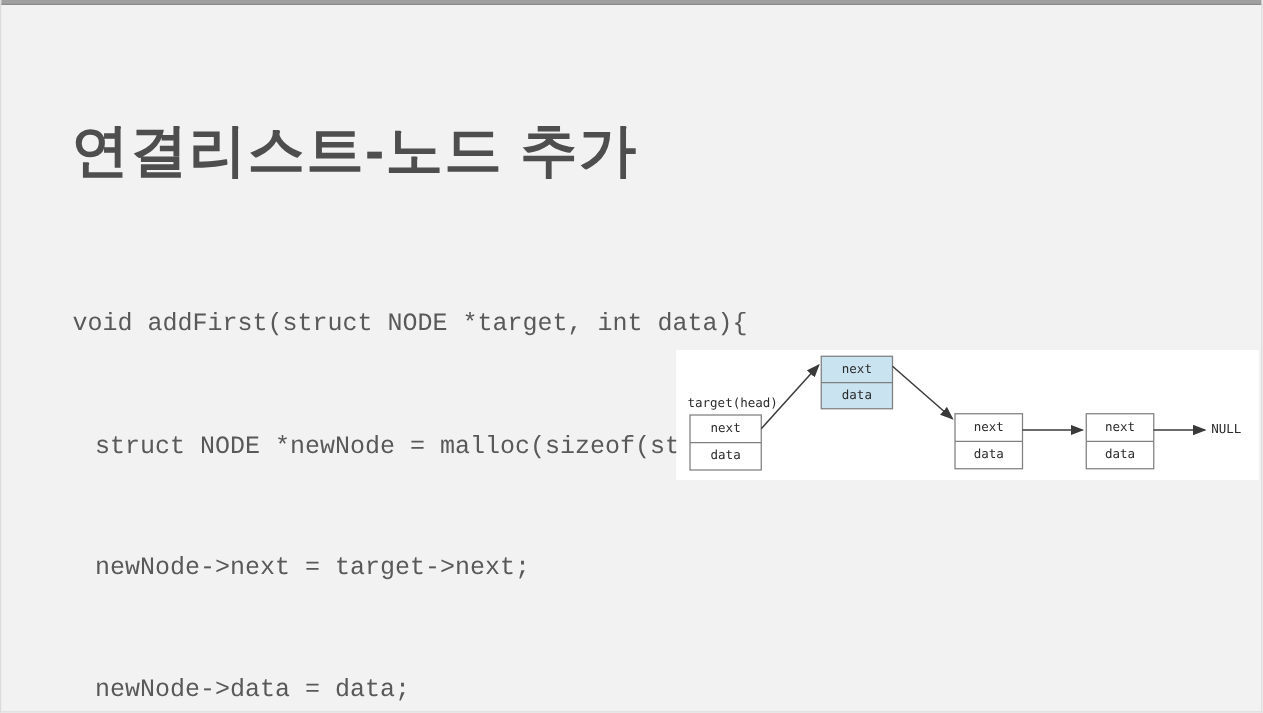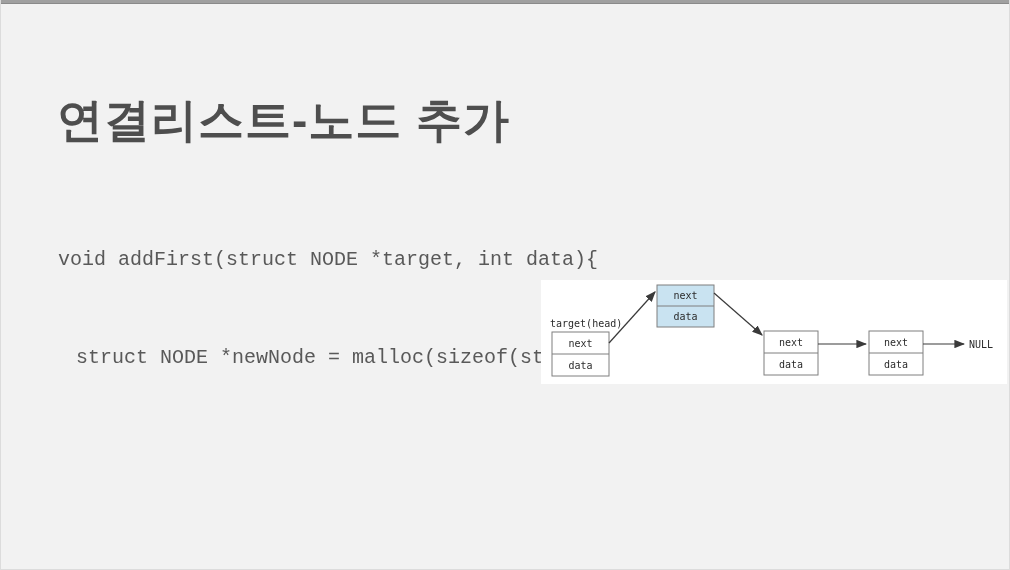--- a/index.html
+++ b/index.html
@@ -78,20 +78,22 @@
 </head>
 <body>
 
 <div class="top-bar"></div>
 
 <h1 class="slide-title">연결리스트-노드 추가</h1>
 
 <div class="code-block">
   <div class="code-line">void addFirst(struct NODE *target, int data){</div>
   <div class="code-line indent">struct NODE *newNode = malloc(sizeof(struct NODE));</div>
+  <div class="code-line indent">newNode-&gt;next = target-&gt;next;</div>
+  <div class="code-line indent">newNode-&gt;data = data;</div>
   
   
 </div>
 
 <div class="diagram-panel">
   <svg viewBox="0 0 466 104" xmlns="http://www.w3.org/2000/svg">
     <defs>
       <marker id="arrowhead" markerWidth="9" markerHeight="7" refX="8" refY="3.5" orient="auto">
         <path d="M0,0 L9,3.5 L0,7 Z" fill="#3a3a3a"></path>
       </marker>

